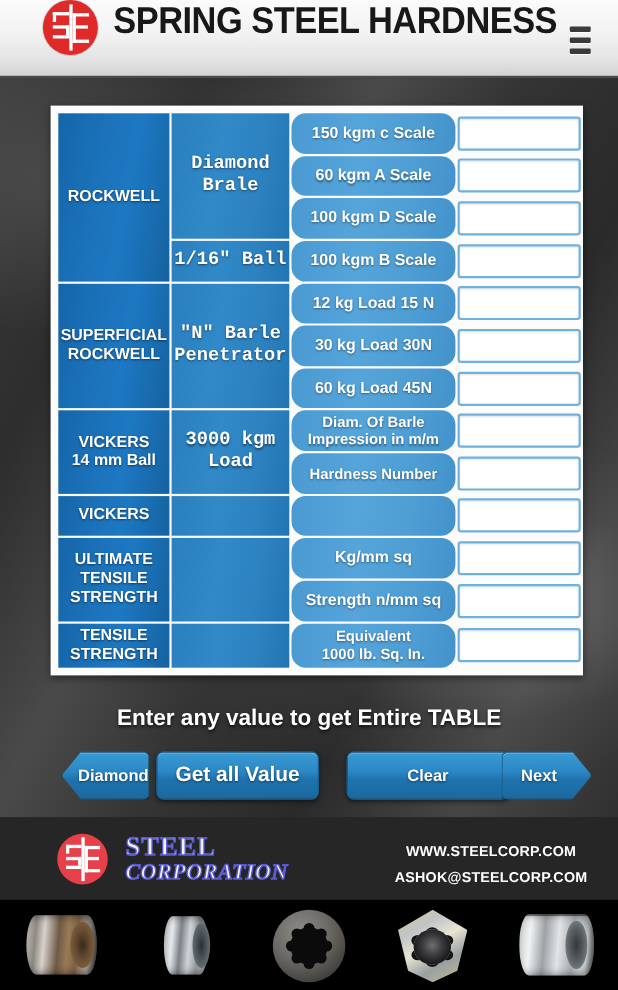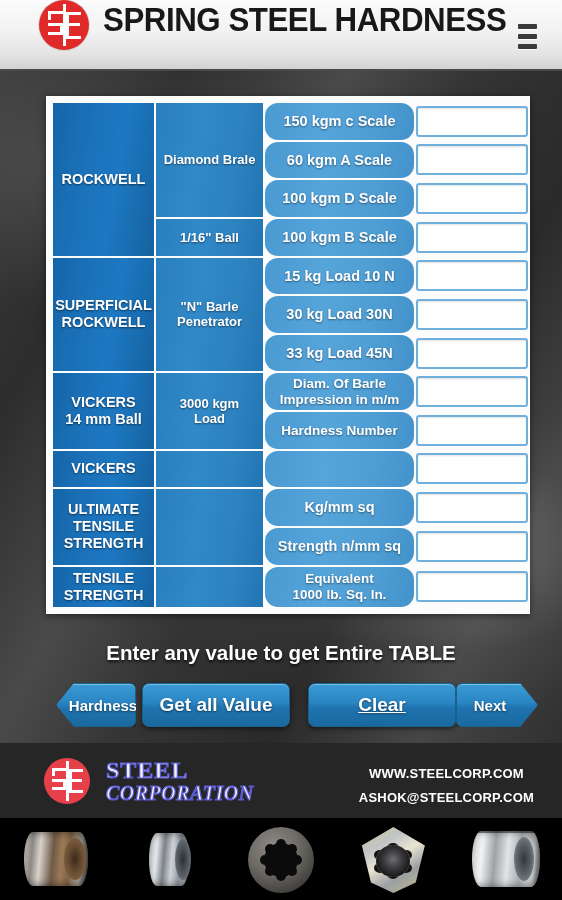--- a/index.html
+++ b/index.html
@@ -105,24 +105,25 @@
     color:#ffffff;
     font-size:14.5px; font-weight:bold; text-align:center;
     line-height:1.18;
     text-shadow:0 1px 2px rgba(0,0,0,.55);
     padding:3px 2px;
   }
   .c2 { 
     width:107px;
     background:linear-gradient(100deg,#2a7fbd 0%,#3189c8 40%,#2d82c0 70%,#2275b2 100%);
     color:#ffffff;
-    font-size:13px; font-weight:bold; text-align:center;
+    font-size:17px; font-weight:bold; text-align:center;
     line-height:1.18;
     text-shadow:0 1px 2px rgba(0,0,0,.5);
     padding:3px 2px;
+    font-family:Liberation Mono, monospace;
   }
   .c3 { 
     width:149px;
     background:linear-gradient(100deg,#4a9ad2 0%,#55a4da 40%,#4e9ed4 72%,#4392cb 100%);
     color:#ffffff;
     font-size:14.5px; font-weight:bold; text-align:center;
     line-height:1.14;
     text-shadow:0 1px 2px rgba(0,0,0,.45);
     padding:3px 2px;
     border-radius:13px;
@@ -172,36 +173,35 @@
     left:56px; width:80px; font-size:15px;
     clip-path:polygon(18px 0, 100% 0, 100% 100%, 18px 100%, 0 50%);
     border-radius:6px;
     padding-left:14px;
   }
   .btn-getall {
     left:142px; width:148px; font-size:19px;
     border-radius:7px;
   }
   .btn-clear {
-    left:308px; width:148px; font-size:19px;
+    left:315px; width:148px; font-size:15px;
     border-radius:7px;
-    text-decoration:underline;
   }
   .btn-next {
     left:456px; width:82px; font-size:15px;
     clip-path:polygon(0 0, calc(100% - 18px) 0, 100% 50%, calc(100% - 18px) 100%, 0 100%);
     border-radius:6px;
     padding-right:14px;
   }
 
   
   .footer {
     position:absolute; left:0; top:743px; width:562px; height:75px;
     background:#262626;
-    display:flex; align-items:center;
+    display:flex; align-items:center;padding-left:8px;
   }
   .footer-logo {
     width:46px; height:46px; border-radius:50%;
     margin-left:44px; flex:0 0 auto; position:relative;
     background:#e8404a;
   }
   .footer-logo .fbar-v { position:absolute; left:22px; top:3px; width:3px; height:40px; background:#fff; }
   .footer-logo .fs-top { position:absolute; left:8px; top:10px; width:14px; height:3px; background:#fff; }
   .footer-logo .fs-left { position:absolute; left:8px; top:10px; width:3px; height:8px; background:#fff; }
   .footer-logo .fs-mid { position:absolute; left:8px; top:21px; width:14px; height:3px; background:#fff; }
@@ -369,33 +369,33 @@
 
   <tr>
     <td class="c1" rowspan="3">
       <span>SUPERFICIAL</span><br>
       <span>ROCKWELL</span>
     </td>
     <td class="c2" rowspan="3">
       <span>"N" Barle</span><br>
       <span>Penetrator</span>
     </td>
-    <td class="c3">15 kg Load 10 N</td>
+    <td class="c3">12 kg Load 15 N</td>
     <td class="c4">
       <input class="val-input" type="text" placeholder="" style="">
     </td>
   </tr>
   <tr>
     <td class="c3">30 kg Load 30N</td>
     <td class="c4">
       <input class="val-input" type="text" placeholder="" style="">
     </td>
   </tr>
   <tr>
-    <td class="c3">33 kg Load 45N</td>
+    <td class="c3">60 kg Load 45N</td>
     <td class="c4">
       <input class="val-input" type="text" placeholder="" style="">
     </td>
   </tr>
 
   <tr>
     <td class="c1" rowspan="2">
       <span>VICKERS</span><br>
       <span>14 mm Ball</span>
     </td>
@@ -460,21 +460,21 @@
       <input class="val-input" type="text" placeholder="" style="">
     </td>
   </tr>
 </tbody>
     </table>
 </div>
 
 <div class="prompt">Enter any value to get Entire TABLE</div>
 
 <div class="btn-row">
-  <div class="btn btn-prev">Hardness</div>
+  <div class="btn btn-prev">Diamond</div>
   <div class="btn btn-getall">Get all Value</div>
   <div class="btn btn-clear">Clear</div>
   <div class="btn btn-next">Next</div>
 </div>
 
 <div class="footer">
   <div class="footer-logo">
     <span class="fbar-v"></span>
     <span class="fs-top"></span>
       <span class="fs-left"></span>

